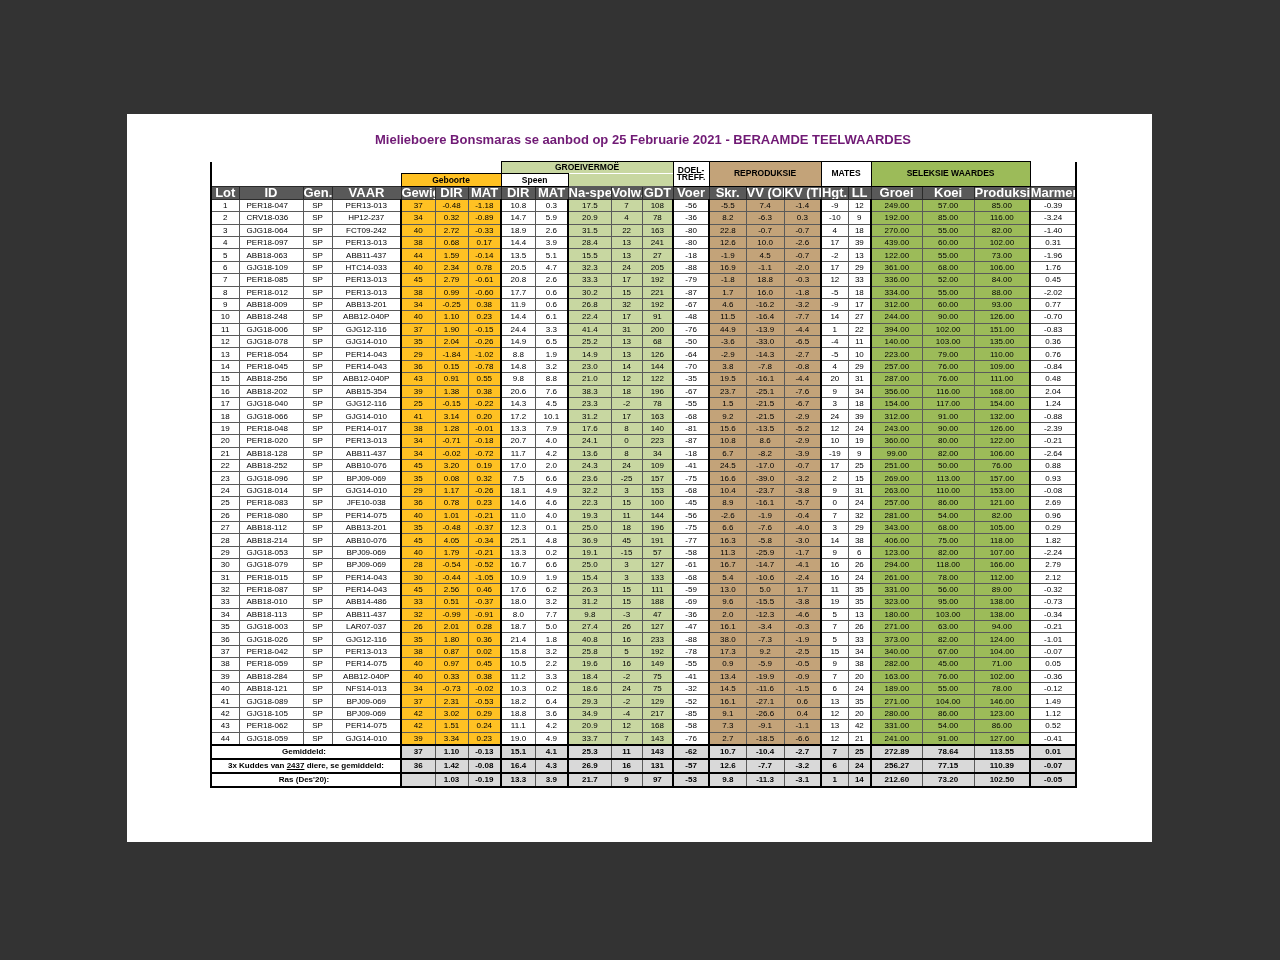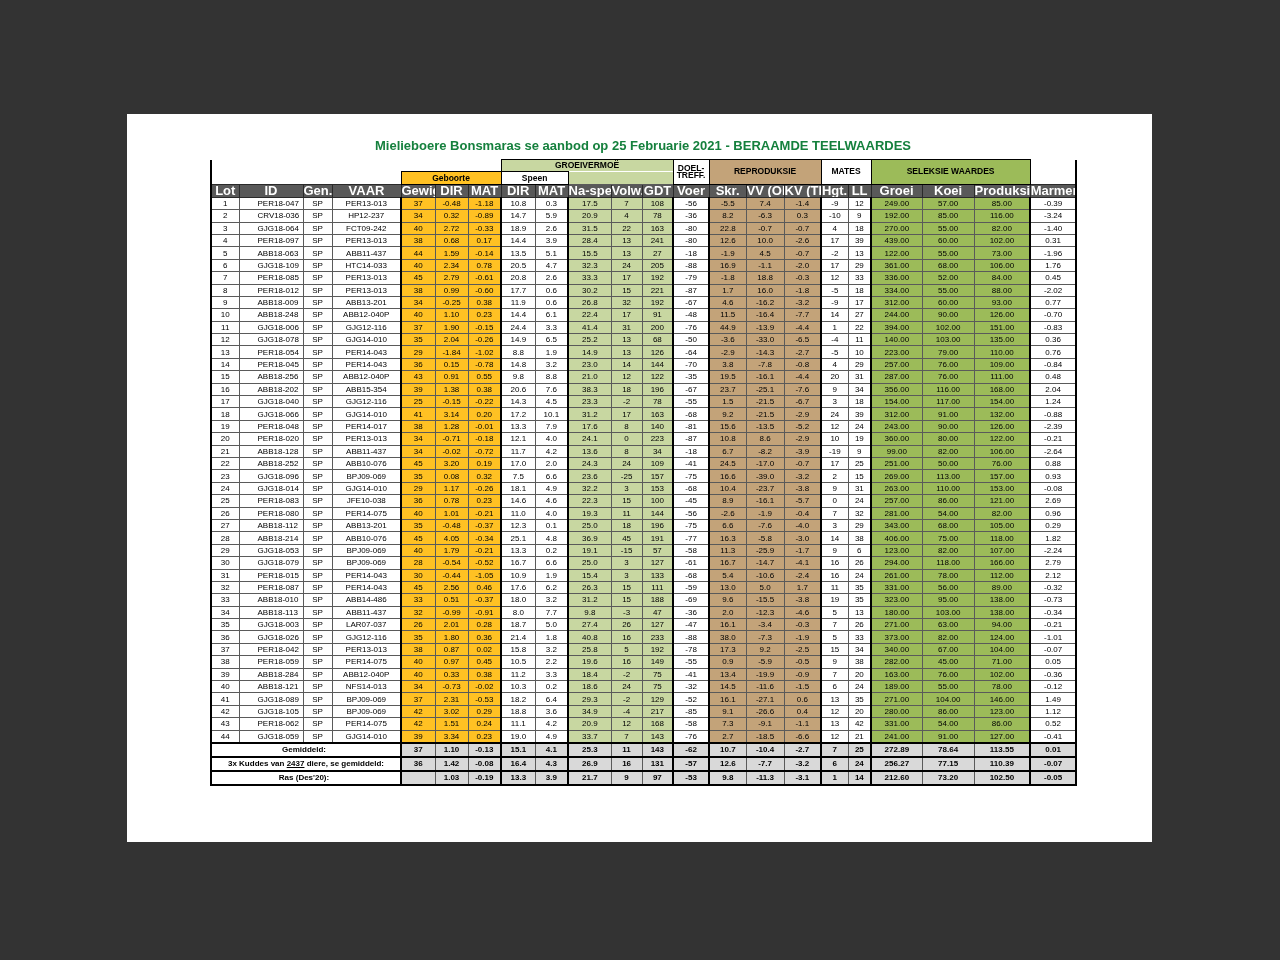--- a/index.html
+++ b/index.html
@@ -4,22 +4,22 @@
 <style>
   :root{
     --c-yellow:#FFC123; --c-lgreen:#C8D7A1; --c-tan:#C3A379; --c-green:#9CBB59;
     --c-headgray:#595959; --c-sumgray:#D9D9D9; --c-bgdark:#333333; --c-page:#FFFFFF;
     --bthin:#5a5a5a; --bthick:#000;
   }
   html,body{margin:0;padding:0;}
   body{width:1280px;height:960px;background:var(--c-bgdark);font-family:"Liberation Sans",sans-serif;overflow:hidden;}
   .page{position:absolute;left:127px;top:114px;width:1025px;height:728px;background:var(--c-page);}
   .content{margin-left:83px;width:866px;}
-  .title{padding-top:24px;text-align:center;font-size:13px;font-weight:bold;color:#15803d;letter-spacing:0px;}
-  table{border-collapse:collapse;table-layout:fixed;width:866px;margin-top:6px;}
+  .title{padding-top:18px;text-align:center;font-size:13px;font-weight:bold;color:#701a75;letter-spacing:0px;}
+  table{border-collapse:collapse;table-layout:fixed;width:866px;margin-top:14px;}
   td,th{border:1px solid var(--bthin);padding:0;font-size:8px;line-height:11px;height:11.4px;
         text-align:center;color:#000;overflow:hidden;white-space:nowrap;font-weight:normal;}
   
   .grp th{font-weight:bold;font-size:8.5px;border:1px solid var(--bthick);}
   th.blank, td.blank{border:none;background:var(--c-page);}
   .g-y{background:var(--c-yellow);}
   .g-lg{background:var(--c-lgreen);}
   .g-t{background:var(--c-tan);}
   .g-g{background:var(--c-green);}
   .g-w{background:#fff;}
@@ -29,21 +29,21 @@
   
   .head-row th{background:var(--c-headgray);color:#fff;font-weight:bold;font-size:13px;border:1px solid #2a2a2a;height:12px;}
   
   .cw{background:#fff;}
   .cy{background:var(--c-yellow);}
   .clg{background:var(--c-lgreen);}
   .ct{background:var(--c-tan);}
   .cg{background:var(--c-green);}
   .tl{border-left:2px solid var(--bthick);}
   .tb{border-bottom:2px solid var(--bthick);}
-  td.id-cell{text-align:left;padding-left:18px;}
+  td.id-cell{text-align:left;padding-left:7px;}
   
   .sum td{background:var(--c-sumgray);font-weight:bold;border-top:2px solid var(--bthick);border-bottom:2px solid var(--bthick);height:12px;}
   .sum td.lab{background:#fff;text-align:center;padding-right:4px;border-left:2px solid var(--bthick);}
   .sum td.lab.center{text-align:center;padding-right:0;}
   .sum .ul{text-decoration:underline;}
   table{border:2px solid var(--bthick);border-top:none;}
   thead tr:first-child td.blank, thead tr:first-child th.blank{border:none;}
 </style>
 </head>
 <body>
@@ -576,21 +576,21 @@
             <td class="cw tl">-2.39</td>
           </tr>
           <tr>
             <td class="cw">20</td>
             <td class="cw id-cell">PER18-020</td>
             <td class="cw">SP</td>
             <td class="cw">PER13-013</td>
             <td class="cy tl">34</td>
             <td class="cy">-0.71</td>
             <td class="cy">-0.18</td>
-            <td class="cw tl">12.1</td>
+            <td class="cw tl">20.7</td>
             <td class="cw">4.0</td>
             <td class="clg tl">24.1</td>
             <td class="clg">0</td>
             <td class="clg">223</td>
             <td class="cw tl">-87</td>
             <td class="ct tl">10.8</td>
             <td class="ct">8.6</td>
             <td class="ct">-2.9</td>
             <td class="cw tl">10</td>
             <td class="cw">19</td>

